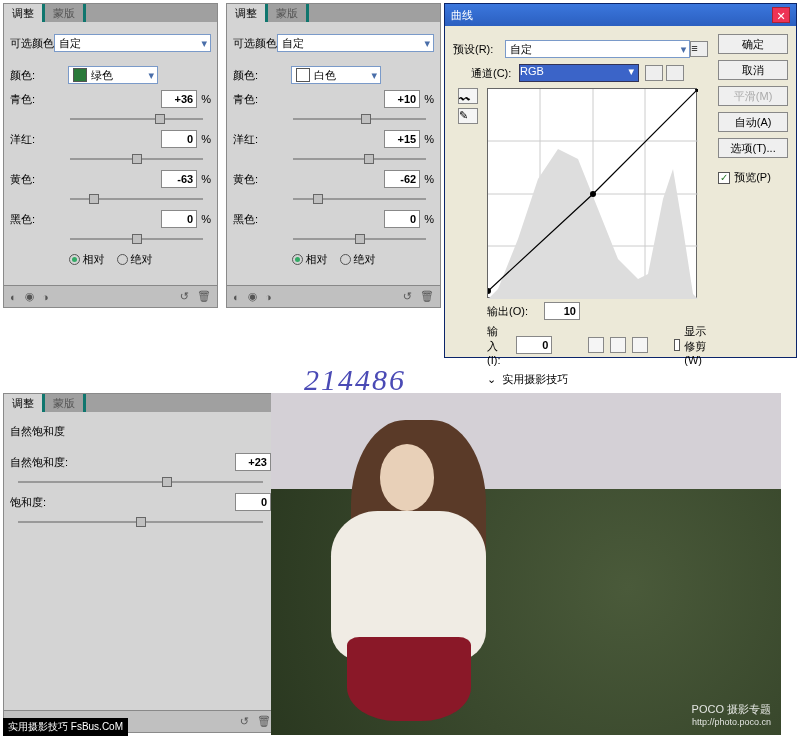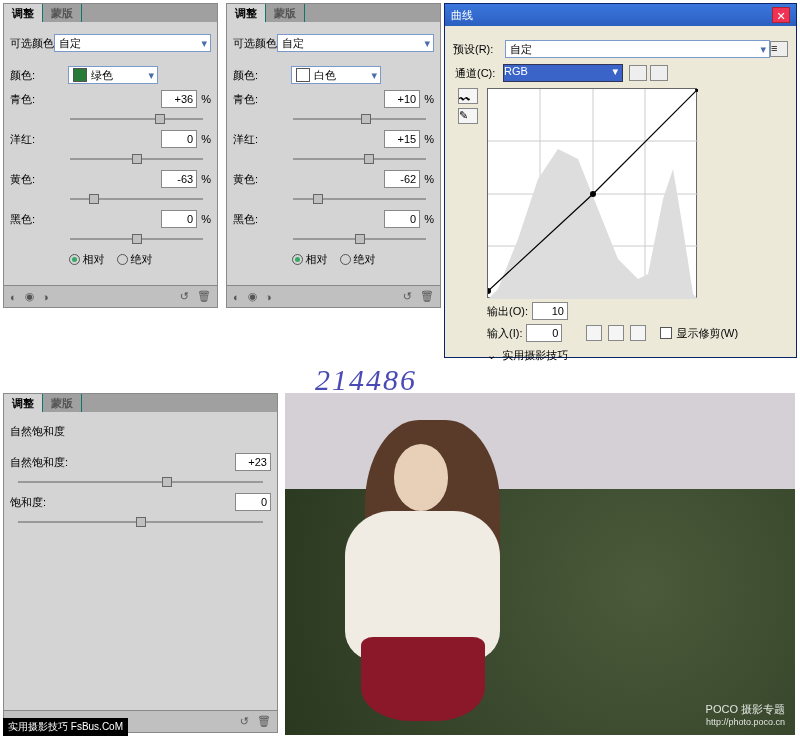--- a/index.html
+++ b/index.html
@@ -1,27 +1,27 @@
 <!DOCTYPE html>
 <html><head>
 <meta charset="utf-8">
 <style>
 * { box-sizing: border-box; margin: 0; padding: 0; font-family: "Microsoft YaHei", SimSun, sans-serif; font-size: 11px; }
 body { background: #fff; width: 800px; height: 739px; position: relative; }
 .panel { position: absolute; background: #d4d4d4; border: 1px solid #8a8a8a; }
 .tabs { display: flex; background: #a0a0a0; height: 18px; }
-.tab { padding: 2px 8px; background: #d4d4d4; border-right: 1px solid #0f766e; cursor: pointer; font-weight: bold; }
+.tab { padding: 2px 8px; background: #d4d4d4; border-right: 3px solid #0f766e; cursor: pointer; }
 .tab.inactive { background: #a0a0a0; color: #555; }
 .panel-body { padding: 6px; }
 .row { display: flex; align-items: center; margin: 6px 0; }
 .row label { width: 58px; }
 .select { flex: 1; height: 18px; background: #fff; border: 1px solid #7a9ac9; display: flex; align-items: center; padding: 0 4px; position: relative; }
 .select::after { content: "▾"; position: absolute; right: 3px; color: #4a6ea9; }
 .swatch { width: 14px; height: 14px; border: 1px solid #555; display: inline-block; margin-right: 4px; }
-.num-input { width: 36px; height: 18px; background: #fff; border: 1px solid #888; text-align: right; padding: 0 3px; }
+.num-input { width: 36px; height: 18px; background: #fff; border: 1px solid #888; text-align: right; padding: 0 3px; font-weight: bold; }
 .pct { margin-left: 4px; }
 .slider { height: 10px; position: relative; margin: 0 8px 4px 60px; }
 .slider::before { content: ""; position: absolute; top: 4px; left: 0; right: 0; height: 2px; background: #999; }
 .slider .thumb { position: absolute; top: 0; width: 10px; height: 10px; background: #c0c0c0; border: 1px solid #666; transform: translateX(-50%); }
 .radio-row { display: flex; justify-content: center; gap: 12px; margin: 8px 0; }
 .radio-row span { display: flex; align-items: center; gap: 3px; }
 .radio { width: 11px; height: 11px; border: 1px solid #555; border-radius: 50%; display: inline-flex; align-items: center; justify-content: center; }
 .radio.on::after { content: ""; width: 5px; height: 5px; background: #3a6; border-radius: 50%; }
 .footer { position: absolute; bottom: 0; left: 0; right: 0; height: 22px; background: #c0c0c0; border-top: 1px solid #888; display: flex; align-items: center; padding: 0 6px; gap: 8px; }
 .footer span { color: #555; }
@@ -37,31 +37,31 @@
 .chk-row { display: flex; align-items: center; gap: 4px; margin-top: 6px; }
 .chk { width: 12px; height: 12px; border: 1px solid #555; background: #fff; display: inline-flex; align-items: center; justify-content: center; color: #2a7a2a; font-size: 10px; }
 .curve-area { display: flex; gap: 4px; margin-top: 6px; }
 .curve-tools { width: 30px; display: flex; flex-direction: column; gap: 4px; align-items: center; }
 .tool-ico { width: 20px; height: 16px; border: 1px solid #888; background: #f5f5f5; }
 .curve-box { position: relative; width: 210px; height: 210px; background: #fff; border: 1px solid #666; }
 .grid line { stroke: #ccc; stroke-width: 1; }
 .histo { fill: #ddd; }
 .curve { stroke: #000; stroke-width: 1.2; fill: none; }
 .pt { fill: #000; }
-.io-row { display: flex; align-items: center; gap: 4px; margin: 4px 0 0 34px; }
+.io-row { display: flex; align-items: center; gap: 16px; margin: 4px 0 0 34px; }
 .eyedrops { display: flex; gap: 6px; margin-left: 20px; }
 .eyed { width: 16px; height: 16px; border: 1px solid #888; background: #f5f5f5; }
 .expand { margin: 6px 0 0 34px; display: flex; align-items: center; gap: 6px; }
 .chan-select { width: 120px; height: 18px; background: #3b64c8; color: #fff; border: 1px solid #335; padding: 0 0; position: relative; }
 .chan-select::after { content: "▾"; position: absolute; right: 4px; }
 .chan-btns { display: flex; gap: 3px; margin-left: 6px; }
 .mini { width: 18px; height: 16px; border: 1px solid #888; background: #eee; }
 
-.watermark-num { position: absolute; left: 315px; top: 363px; font-family: Georgia, serif; font-size: 30px; font-style: italic; color: #4a4ab5; letter-spacing: 2px; }
-.photo { position: absolute; left: 285px; top: 393px; width: 510px; height: 342px; background: linear-gradient(#d0ccd0 0%, #c8c8c0 15%, #5a6a4a 40%, #3a4a2a 100%); overflow: hidden; }
+.watermark-num { position: absolute; left: 304px; top: 363px; font-family: Georgia, serif; font-size: 30px; font-style: italic; color: #4a4ab5; letter-spacing: 2px; }
+.photo { position: absolute; left: 271px; top: 393px; width: 510px; height: 342px; background: linear-gradient(#d0ccd0 0%, #c8c8c0 15%, #5a6a4a 40%, #3a4a2a 100%); overflow: hidden; }
 .photo .sky { position: absolute; inset: 0 0 60% 0; background: #d4d0d6; }
 .photo .bush { position: absolute; left: 0; right: 0; top: 28%; bottom: 0; background: radial-gradient(circle at 70% 40%, #4a5a3a, #2a3820); }
 .photo .girl { position: absolute; left: 8%; top: 8%; width: 38%; height: 88%; }
 .girl .hair { position: absolute; left: 20%; top: 0; width: 70%; height: 70%; background: #5a3a28; border-radius: 40% 40% 30% 30%; }
 .girl .face { position: absolute; left: 35%; top: 8%; width: 28%; height: 22%; background: #e8d0b8; border-radius: 50%; }
 .girl .sweater { position: absolute; left: 10%; top: 30%; width: 80%; height: 50%; background: #f0ece4; border-radius: 30% 30% 20% 20%; }
 .girl .skirt { position: absolute; left: 18%; top: 72%; width: 64%; height: 28%; background: #8a1828; border-radius: 10% 10% 40% 40%; }
 .photo .wm { position: absolute; right: 10px; bottom: 8px; color: rgba(255,255,255,.85); font-size: 14px; text-align: right; }
 .photo .wm small { display: block; font-size: 9px; }
 .bottom-tag { position: absolute; left: 3px; bottom: 3px; background: #000; color: #fff; padding: 2px 5px; font-size: 10px; }
@@ -228,21 +228,21 @@
   </div>
   <div class="dlg-body">
     <div class="dlg-left">
       <div class="row">
           <label style="width:52px">预设(R):</label>
         <div class="select">
             <span>自定</span>
           </div>
         <span class="mini">≡</span>
       </div>
-      <div class="row" style="margin-left:2px;">
+      <div class="row" style="margin-left:18px;">
           <label style="width:48px">通道(C):</label>
         <div class="chan-select"><span>RGB</span></div>
         <div class="chan-btns">
             <span class="mini"></span>
             <span class="mini"></span>
           </div>
       </div>
       <div class="curve-area">
         <div class="curve-tools">
           <span class="tool-ico">〰</span>
@@ -281,20 +281,31 @@
         <span class="chk-row" style="margin:0 0 0 10px">
             <span class="chk"></span>
             <span>显示修剪(W)</span>
           </span>
       </div>
       <div class="expand">
           <span>⌄</span>
           <span>实用摄影技巧</span>
         </div>
     </div>
+    <div class="dlg-right">
+      <div class="btn">确定</div>
+      <div class="btn">取消</div>
+      <div class="btn" style="color:#aaa">平滑(M)</div>
+      <div class="btn">自动(A)</div>
+      <div class="btn">选项(T)...</div>
+      <div class="chk-row">
+          <span class="chk">✓</span>
+          <span>预览(P)</span>
+        </div>
+    </div>
   </div>
 </div>
 
 <div class="panel" style="left:3px; top:393px; width:275px; height:340px;">
   <div class="tabs">
     <div class="tab">调整</div>
     <div class="tab inactive">蒙版</div>
   </div>
   <div class="panel-body">
     <div class="row">

